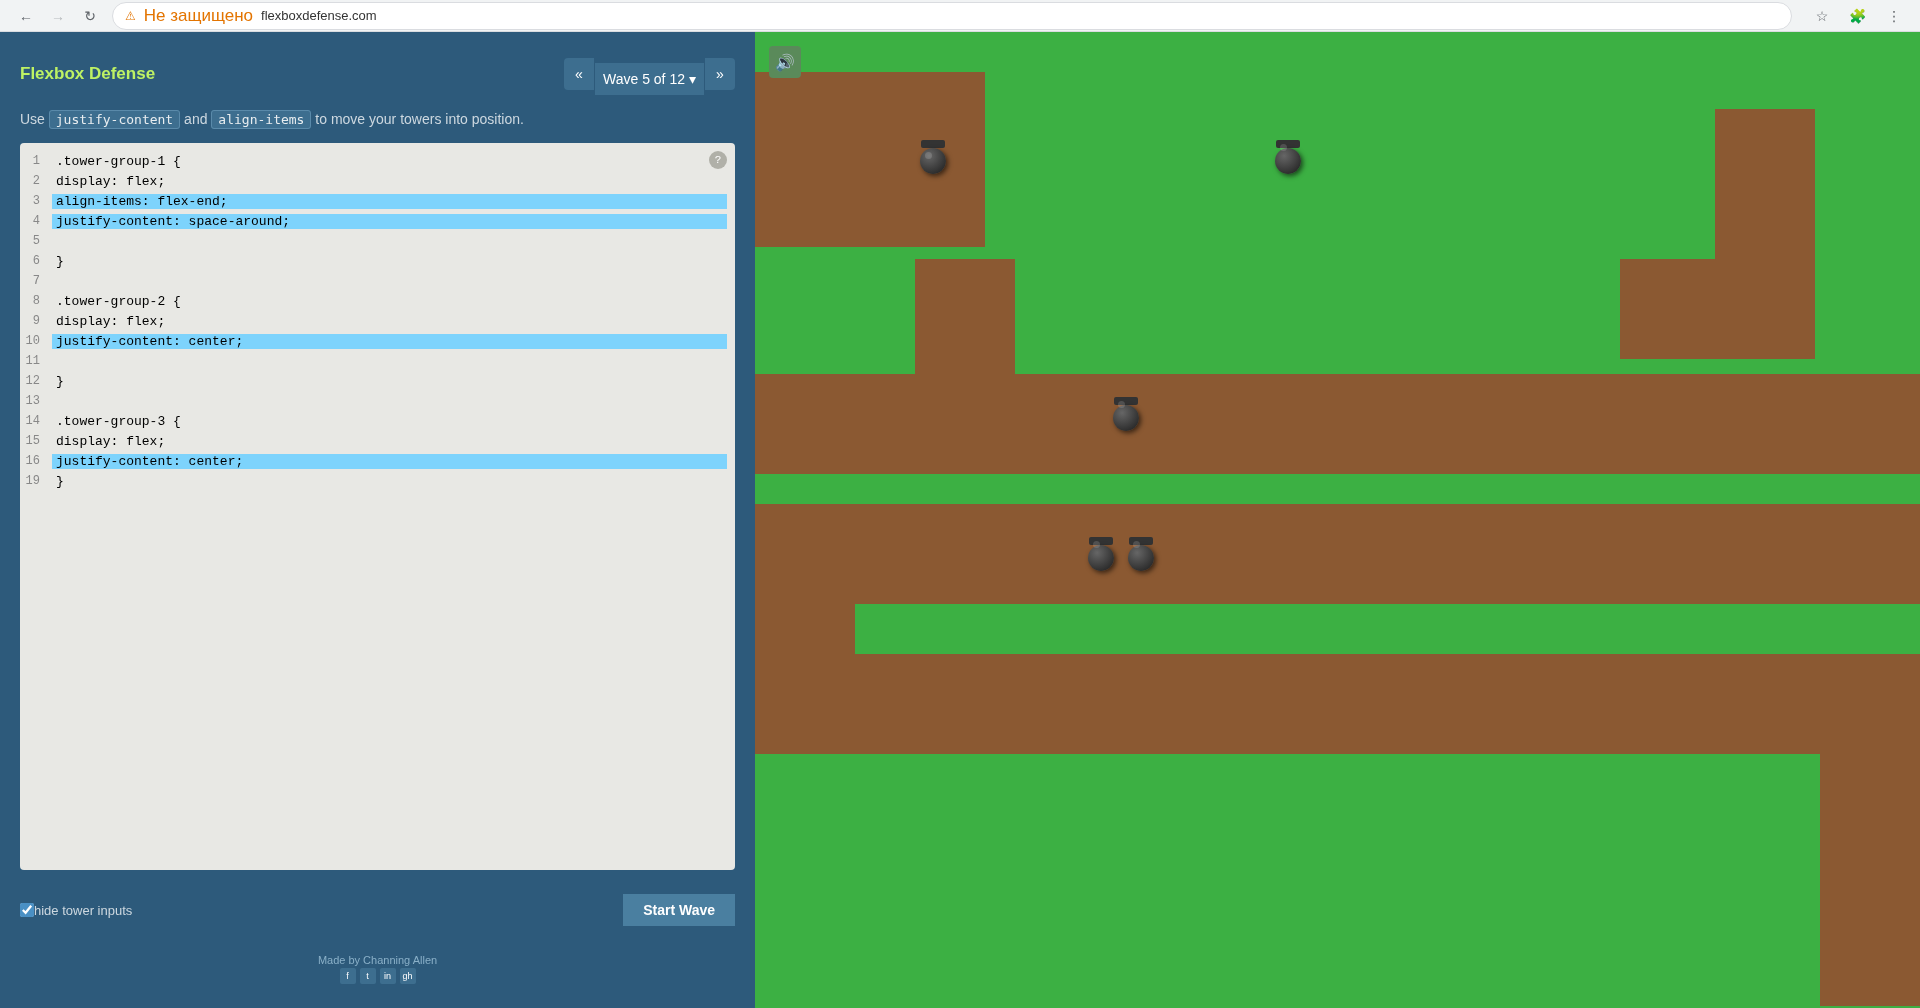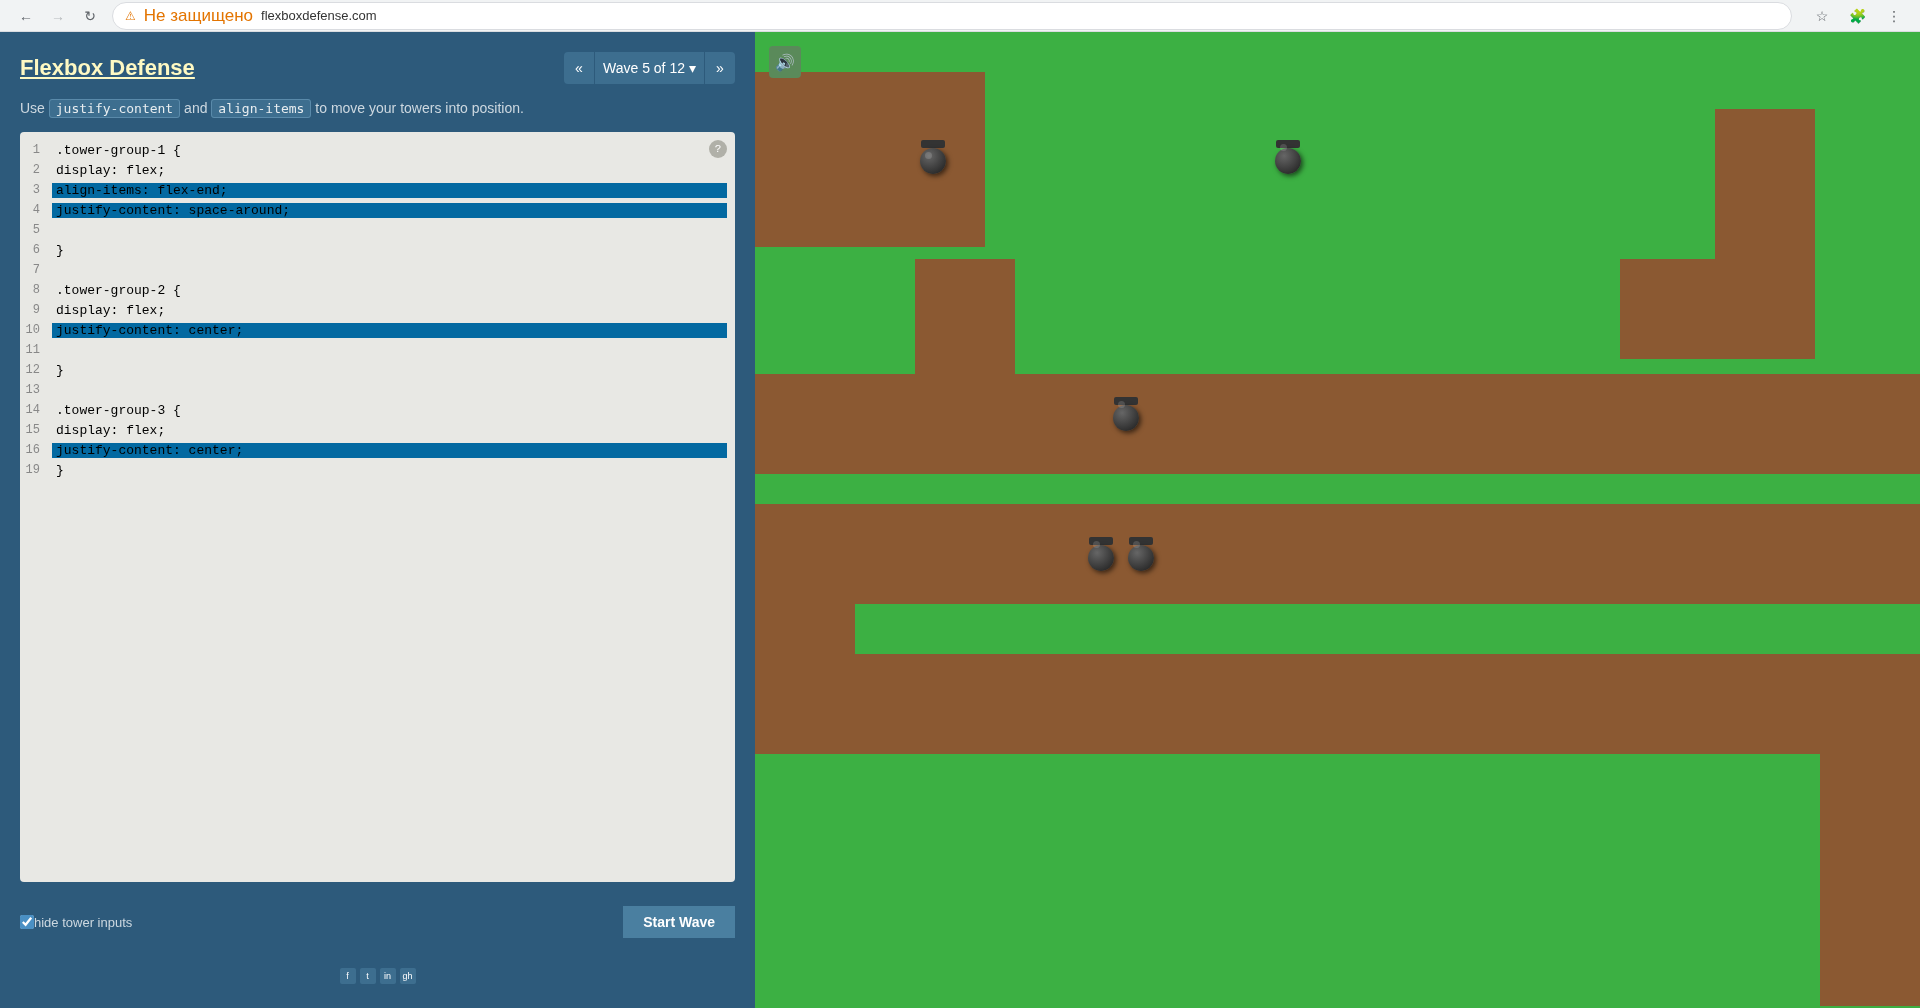--- a/index.html
+++ b/index.html
@@ -62,24 +62,23 @@
       gap: 16px;
     }
 
     .top-bar {
       display: flex;
       align-items: center;
       justify-content: space-between;
     }
 
     .game-title {
-      font-size: 22px;
+      font-size: 17px;
       font-weight: bold;
-      color: #fef9c3;
-      text-decoration: underline;
+      color: #bef264;
     }
 
     .wave-controls {
       display: flex;
       align-items: center;
       gap: 0;
     }
     .wave-nav-btn {
       background: #3d6e8f;
       border: none;
@@ -96,20 +95,21 @@
       background: #3d6e8f;
       border: none;
       color: white;
       padding: 4px 8px;
       height: 32px;
       font-size: 14px;
       cursor: pointer;
       display: flex; align-items: center; gap: 4px;
       border-left: 1px solid #2d5a7b;
       border-right: 1px solid #2d5a7b;
+      margin-top: 11px;
     }
 
     .instruction {
       font-size: 14px;
       color: #cdd8e0;
     }
     .instruction .keyword {
       background: #3d6e8f;
       border: 1px solid #5a8aaa;
       border-radius: 3px;
@@ -161,21 +161,21 @@
       font-size: 12px;
       flex-shrink: 0;
     }
 
     .line-content {
       flex: 1;
       padding: 0 4px;
     }
 
     .line-highlighted-blue {
-      background: #0369a1;
+      background: #7dd3fc;
     }
 
     .line-highlighted-yellow {
       background: #d4cc7a;
     }
 
     .line-highlighted-gray {
       background: #c8c8c4;
     }
 
@@ -385,20 +385,21 @@
 
     <div class="bottom-bar">
       <label class="hide-inputs">
         <input type="checkbox" class="checkbox" checked="" style="">
         <span>hide tower inputs</span>
       </label>
       <button class="start-wave-btn">Start Wave</button>
     </div>
 
     <div class="footer">
+      <div>Made by Channing Allen</div>
       <div class="social-icons">
         <div class="social-icon">f</div>
         <div class="social-icon">t</div>
         <div class="social-icon">in</div>
         <div class="social-icon">gh</div>
       </div>
     </div>
 
   </div>
 

